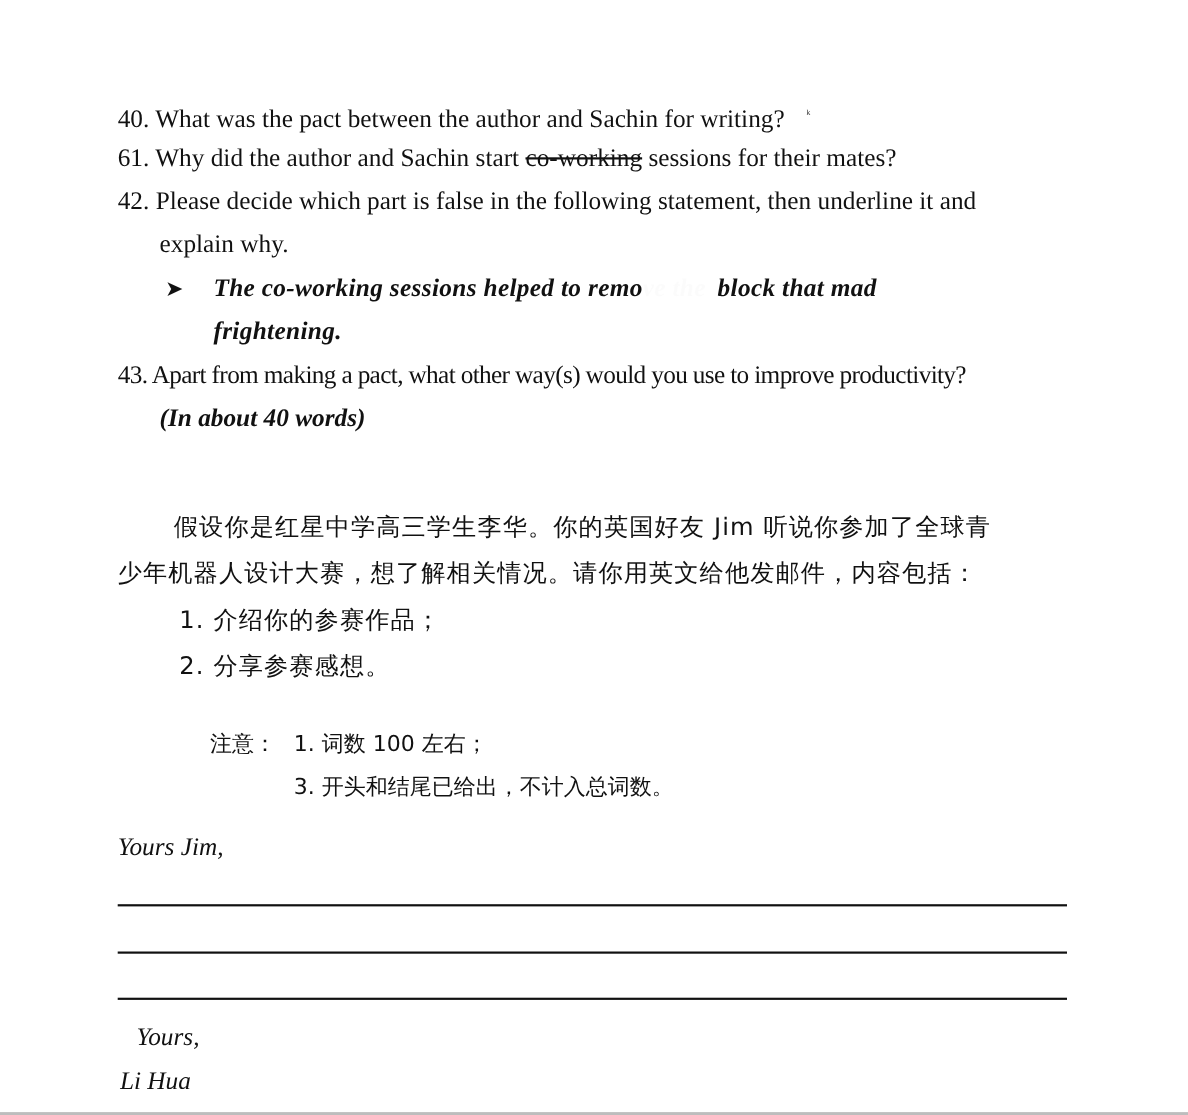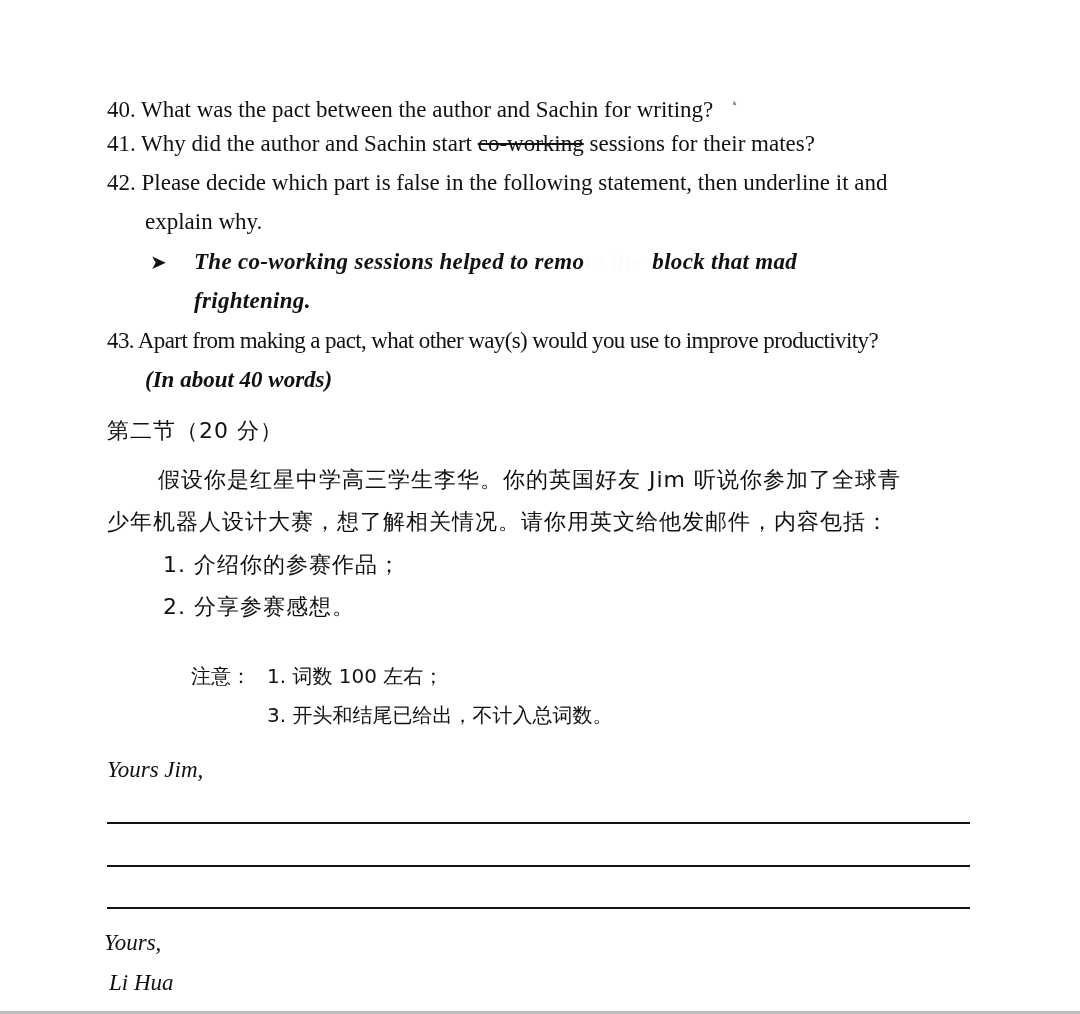--- a/index.html
+++ b/index.html
@@ -31,21 +31,21 @@
 
 <div class="page">
 
   <div class="line q" style="top:89px;">
     <span>40.</span>
     <span>What was the pact between the author and Sachin for writing?</span>
     <span class="mark">ᵏ</span>
   </div>
 
   <div class="line q" style="top:129px;">
-    <span>41.</span>
+    <span>61.</span>
     <span>Why did the author and Sachin start</span>
     <span class="strike">co-working</span>
     <span>sessions for their mates?</span>
   </div>
 
   <div class="line q" style="top:168px;">
     <span>42.</span>
     <span>Please decide which part is false in the following statement, then underline it and</span>
   </div>
   <div class="line cont" style="top:207px;">
@@ -58,35 +58,34 @@
   <div class="line bullet-line" style="top:286px; left:194px;">
     <span>frightening.</span>
   </div>
 
   <div class="line q" style="top:326px; letter-spacing:-0.6px;">
     <span>43.</span>
     <span>Apart from making a pact, what other way(s) would you use to improve productivity?</span>
   </div>
   <div class="line cont bi" style="top:365px;">(In about 40 words)</div>
 
-  <div class="line q cn" style="top:416px;">第二节（20 分）</div>
 
   <div class="line cn" style="top:507px; left:107px;">少年机器人设计大赛，想了解相关情况。请你用英文给他发邮件，内容包括：</div>
   <div class="line cn" style="top:465px; left:158px;">假设你是红星中学高三学生李华。你的英国好友 Jim 听说你参加了全球青</div>
 
   <div class="line cn" style="top:550px; left:163px;">1. 介绍你的参赛作品；</div>
   <div class="line cn" style="top:592px; left:163px;">2. 分享参赛感想。</div>
 
   <div class="line sans" style="top:661px; left:164px;">注意：</div>
   <div class="line sans" style="top:661px; left:240px;">1.  词数 100 左右；</div>
   <div class="line sans" style="top:700px; left:240px;">3.  开头和结尾已给出，不计入总词数。</div>
 
   <div class="line italic" style="top:755px; left:107px;">Yours Jim,</div>
 
   <div class="rule" style="top:822px;"></div>
   <div class="rule" style="top:865px;"></div>
   <div class="rule" style="top:907px;"></div>
 
-  <div class="line italic" style="top:928px; left:104px;">Yours,</div>
+  <div class="line italic" style="top:928px; left:124px;">Yours,</div>
   <div class="line italic cut" style="top:968px; left:109px;">Li Hua</div>
 
   <div class="bottom-edge"></div>
 </div>
 
 </body></html>

